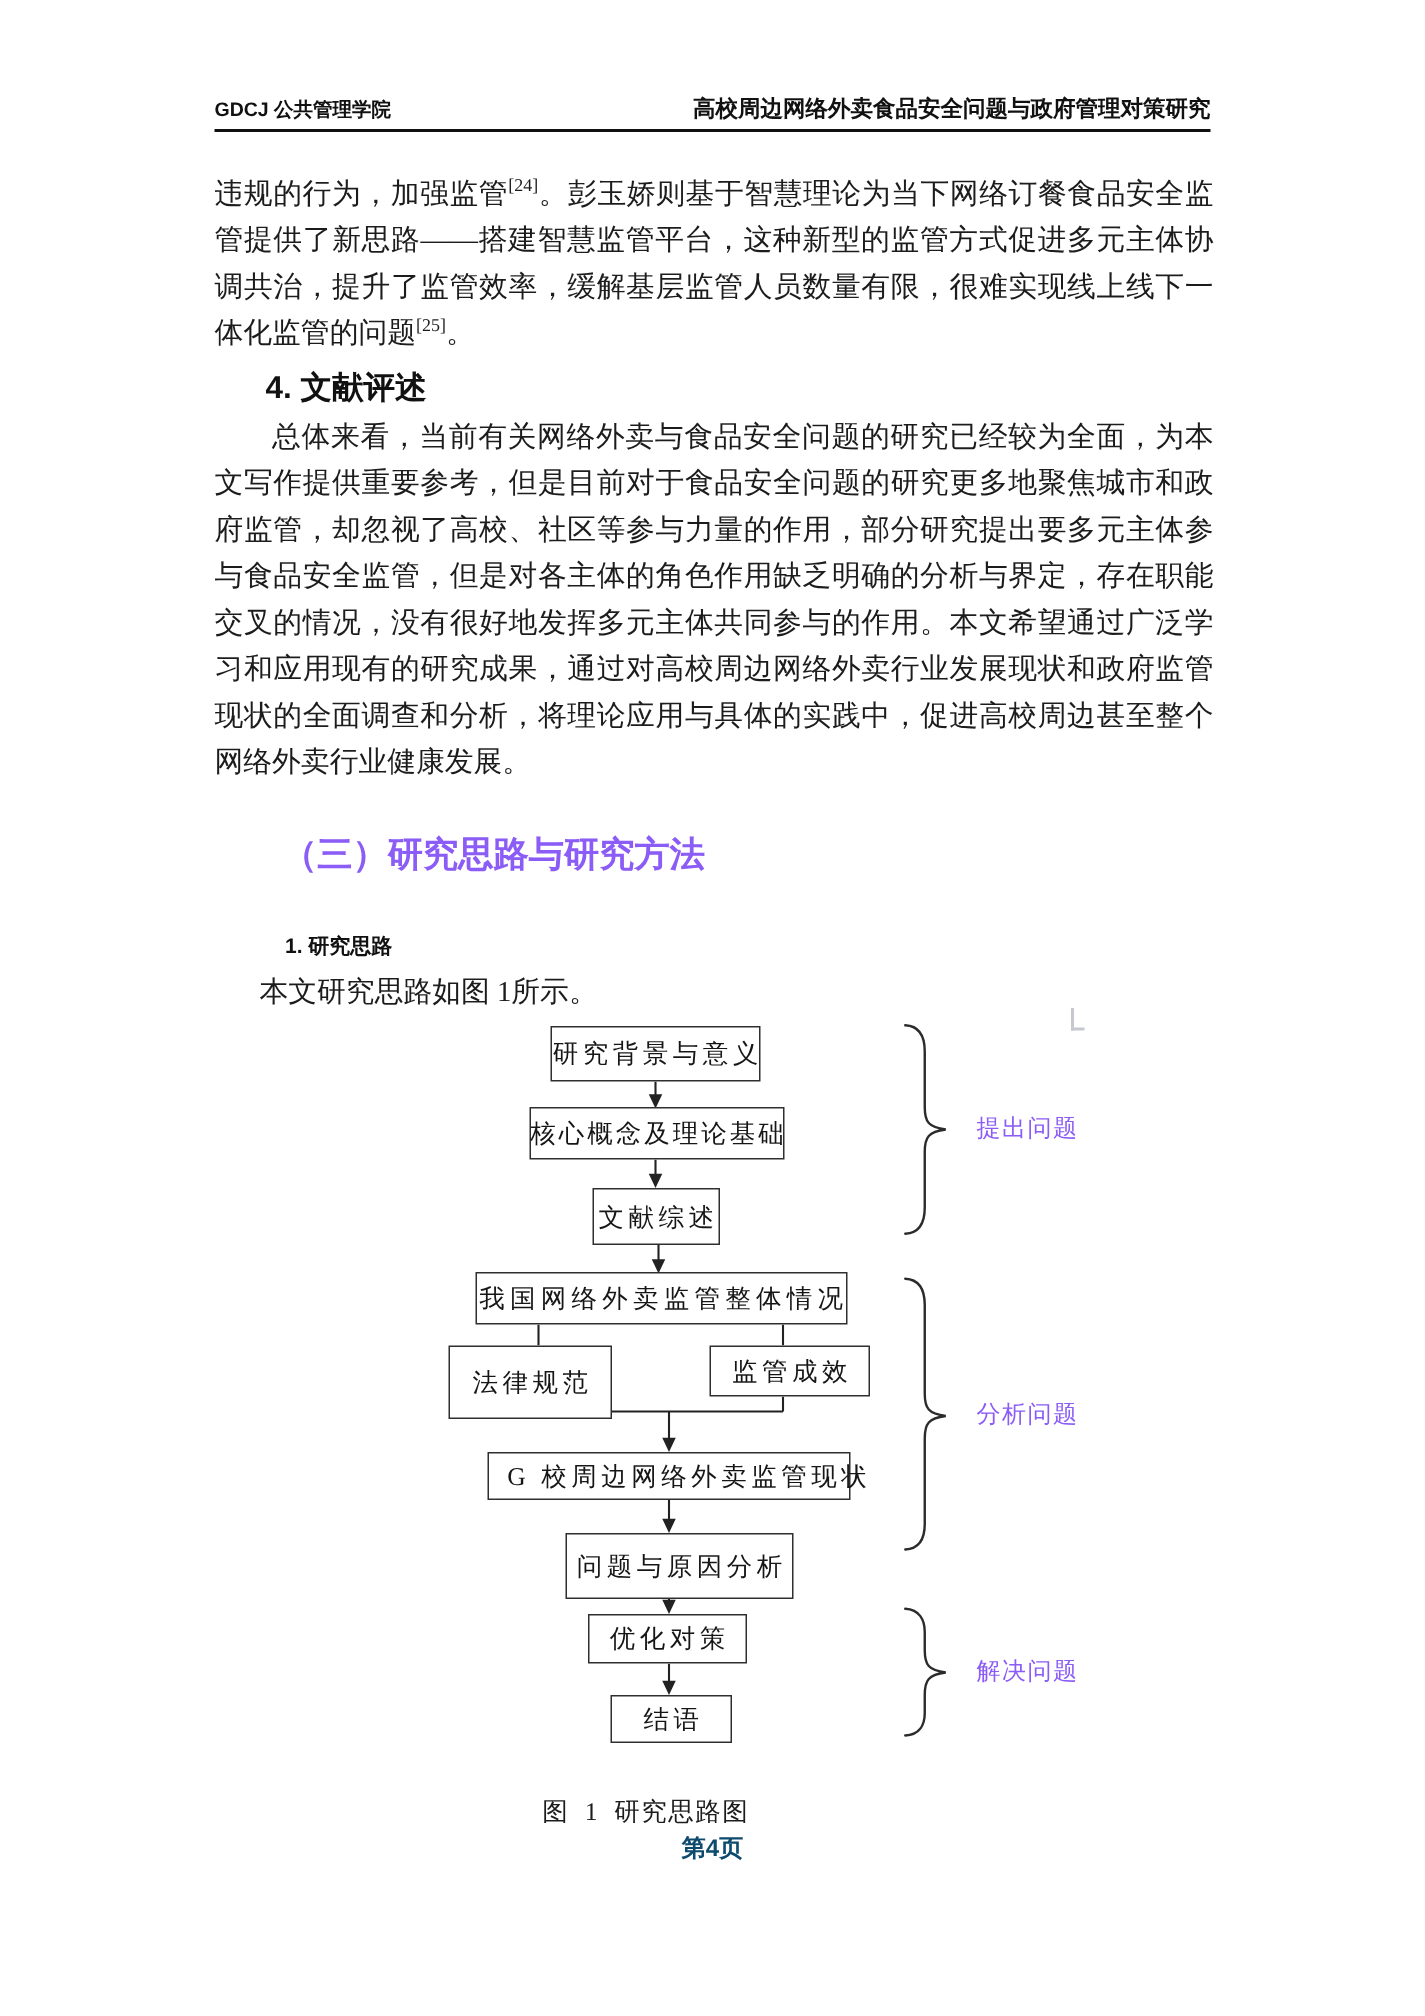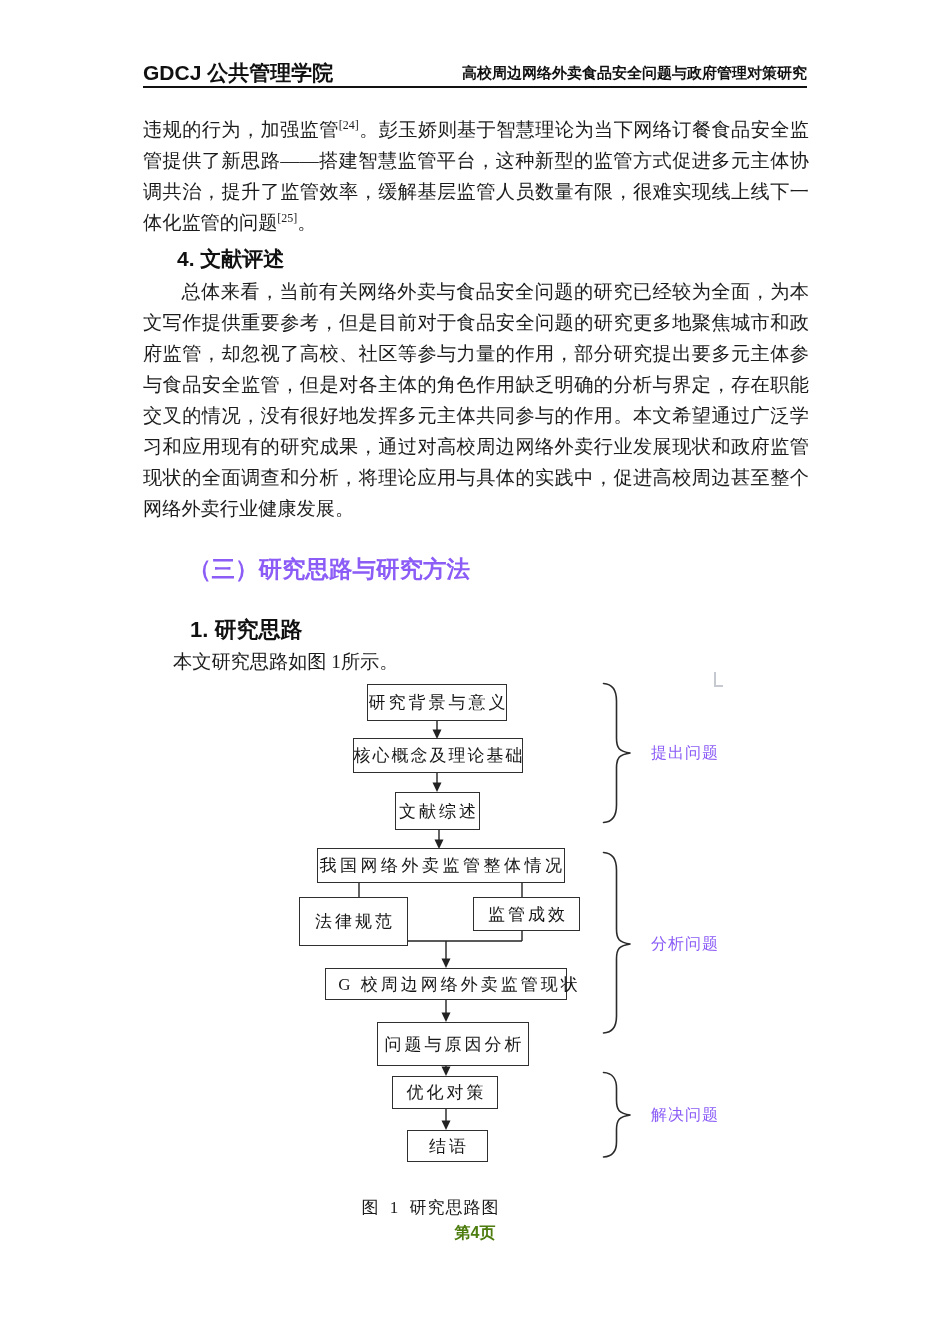--- a/index.html
+++ b/index.html
@@ -9,21 +9,21 @@
     margin:0 auto;
     background:#ffffff;
     overflow:hidden;
     font-family:"Liberation Serif","DejaVu Serif",serif;
     color:#1c1c1c;
   }
   
   .hdr-left{
     position:absolute;left:143px;top:63px;
     font-family:"Liberation Sans","DejaVu Sans",sans-serif;
-    font-weight:bold;font-size:21px;line-height:20px;color:#111;
+    font-weight:bold;font-size:13px;line-height:20px;color:#111;
   }
   .hdr-right{
     position:absolute;right:143px;top:63px;
     font-family:"Liberation Sans","DejaVu Sans",sans-serif;
     font-weight:bold;font-size:15px;line-height:20px;color:#111;
     text-align:right;
   }
   .hdr-rule{
     position:absolute;left:143px;top:86px;width:664px;height:2px;
     background:#111;
@@ -46,21 +46,21 @@
     font-weight:bold;font-size:21px;line-height:26px;color:#111;
   }
   .h-level1{
     position:absolute;left:188px;top:554px;
     font-family:Liberation Sans, sans-serif;
     font-weight:bold;font-size:23.5px;line-height:30px;color:#8b5cf6;
   }
   .h-level2{
     position:absolute;left:190px;top:617px;
     font-family:"Liberation Sans","DejaVu Sans",sans-serif;
-    font-weight:bold;font-size:22px;line-height:26px;color:#111;
+    font-weight:bold;font-size:14px;line-height:26px;color:#111;
   }
   
   .flow-box{
     position:absolute;
     box-sizing:border-box;
     border:1.5px solid #2f2f2f;
     background:#ffffff;
     display:flex;align-items:center;justify-content:center;
     font-family:"Liberation Serif","DejaVu Serif",serif;
     font-size:17px;letter-spacing:3px;text-indent:3px;
@@ -93,21 +93,21 @@
     position:absolute;left:0;top:1197px;width:861px;
     text-align:center;
     font-family:"Liberation Serif","DejaVu Serif",serif;
     font-size:17px;line-height:22px;color:#1c1c1c;
     letter-spacing:1px;word-spacing:5px;
   }
   .page-footer{
     position:absolute;left:0;top:1222px;width:950px;
     text-align:center;
     font-family:"Liberation Sans","DejaVu Sans",sans-serif;
-    font-weight:bold;font-size:16px;line-height:22px;color:#4d7c0f;
+    font-weight:bold;font-size:16px;line-height:22px;color:#0c4a6e;
   }
 </style>
 </head>
 <body>
 
 <div id="page">
 
   <div class="hdr-left">GDCJ 公共管理学院</div>
   <div class="hdr-right">高校周边网络外卖食品安全问题与政府管理对策研究</div>
   <div class="hdr-rule"></div>

